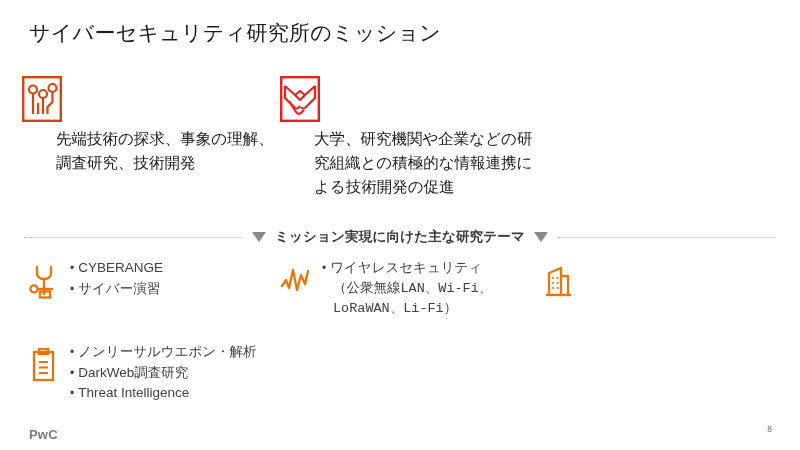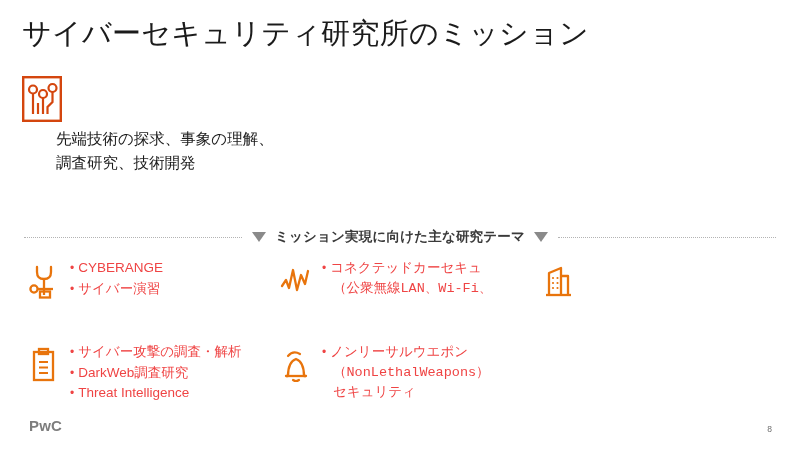--- a/index.html
+++ b/index.html
@@ -18,23 +18,23 @@
 
   .slide {
     position: relative;
     width: 800px;
     height: 450px;
   }
 
   
   .slide-title {
     position: absolute;
-    left: 22px;
+    left: 29px;
     top: 18px;
-    font-size: 29px;
+    font-size: 21px;
     line-height: 30px;
     letter-spacing: 0.3px;
     color: #1b1b1b;
     font-weight: 400;
     white-space: nowrap;
   }
 
   
   .mission-row {
     position: absolute;
@@ -123,43 +123,43 @@
   }
   .theme-icon svg { display: block; }
   .theme-list {
     margin: 0;
     padding: 0;
     list-style: none;
   }
   .theme-list li {
     font-size: 13.5px;
     line-height: 20.5px;
-    color: #ef4444;
+    color: #404040;
     text-indent: -11px;
     padding-left: 11px;
     white-space: pre-line;
   }
   .theme-list li::before {
     content: "\2022";
     margin-right: 4px;
     font-size: 12px;
   }
   .theme-list li.cont {
     text-indent: 0;
     padding-left: 11px;
     font-family: Liberation Mono, monospace;
   }
   .theme-list li.cont::before { content: ""; margin: 0; }
 
   
   .footer-logo {
     position: absolute;
     left: 29px;
-    bottom: 16px;
-    font-size: 15px;
+    bottom: 8px;
+    font-size: 13px;
     font-weight: bold;
     color: #7d7d7d;
     letter-spacing: 0.2px;
   }
   .footer-page {
     position: absolute;
     right: 28px;
     bottom: 16px;
     font-size: 8.5px;
     color: #6e6e6e;
@@ -184,20 +184,33 @@
           <path d="M11 17.5 L11 38" fill="none" stroke="#D4460E" stroke-width="2.2"></path>
           <path d="M21 22 L21 38" fill="none" stroke="#D4460E" stroke-width="2.2"></path>
           <path d="M30.5 16 L30.5 26 L25.5 31 L25.5 38" fill="none" stroke="#D4460E" stroke-width="2.2"></path>
           <path d="M16 38 L16 27" fill="none" stroke="#D4460E" stroke-width="2.2"></path>
         </svg>
       </span>
       <div class="mission-text">先端技術の探求、事象の理解、調査研究、技術開発</div>
     </div>
 
 
+    <div class="mission-col">
+      <span class="mission-icon">
+        <svg width="40" height="46" viewBox="0 0 40 46">
+          <rect x="1.2" y="1.2" width="37.6" height="43.6" fill="none" stroke="#E8231F" stroke-width="2.4"></rect>
+          <path d="M5 10 L15 19 L20 15 L25 19 L35 10" fill="none" stroke="#E8231F" stroke-width="2.2" stroke-linejoin="round"></path>
+          <path d="M5 10 L5 22 L14 31 Q17 34 19 31 L20 30" fill="none" stroke="#E8231F" stroke-width="2.2" stroke-linejoin="round"></path>
+          <path d="M35 10 L35 22 L26 31 Q23 34 21 31" fill="none" stroke="#E8231F" stroke-width="2.2" stroke-linejoin="round"></path>
+          <path d="M15 19 L20 24 L25 19" fill="none" stroke="#E8231F" stroke-width="2.2" stroke-linejoin="round"></path>
+          <path d="M9 25 L16 36 Q18 39 21 37 L24 34" fill="none" stroke="#E8231F" stroke-width="2.2" stroke-linejoin="round"></path>
+        </svg>
+      </span>
+      <div class="mission-text">大学、研究機関や企業などの研究組織との積極的な情報連携による技術開発の促進</div>
+    </div>
 
   </div>
 
   <div class="divider">
     <div class="dot-line"></div>
     <div class="divider-center">
       <span class="tri"></span>
       <span class="divider-label">ミッション実現に向けた主な研究テーマ</span>
       <span class="tri"></span>
     </div>
@@ -223,22 +236,23 @@
       </ul>
     </div>
 
     <div class="theme">
       <span class="theme-icon">
         <svg width="34" height="38" viewBox="0 0 34 38">
           <path d="M2 24 L6 18 L9 26 L13 8 L17 28 L21 13 L25 22 L28 9" fill="none" stroke="#E8740C" stroke-width="2.3" stroke-linejoin="round" stroke-linecap="round"></path>
         </svg>
       </span>
       <ul class="theme-list">
-        <li>コネクテッドカーセキュ</li>
+        <li>ワイヤレスセキュリティ</li>
         <li class="cont">（公衆無線LAN、Wi-Fi、</li>
+        <li class="cont">LoRaWAN、Li-Fi）</li>
       </ul>
     </div>
 
     <div class="theme">
       <span class="theme-icon">
         <svg width="34" height="38" viewBox="0 0 34 38">
           <path d="M7 33 L7 11 L19 6 L19 33" fill="none" stroke="#E8740C" stroke-width="2.3" stroke-linejoin="round"></path>
           <path d="M19 14 L26 14 L26 33" fill="none" stroke="#E8740C" stroke-width="2.3" stroke-linejoin="round"></path>
           <path d="M4 33 L29 33" fill="none" stroke="#E8740C" stroke-width="2.3"></path>
           <circle cx="11" cy="16" r="1.1" fill="#E8740C"></circle>
@@ -253,41 +267,26 @@
 
     <div class="theme">
       <span class="theme-icon">
         <svg width="34" height="38" viewBox="0 0 34 38">
           <rect x="6" y="6" width="19" height="28" fill="none" stroke="#E8740C" stroke-width="2.3"></rect>
           <rect x="11" y="3" width="9" height="5" fill="none" stroke="#E8740C" stroke-width="2.3"></rect>
           <path d="M11 16 L20 16 M11 21.5 L20 21.5 M11 27 L20 27" fill="none" stroke="#E8740C" stroke-width="2"></path>
         </svg>
       </span>
       <ul class="theme-list">
-        <li>サイバー攻撃の調査・解析</li>
+        <li>ノンリーサルウエポン・解析</li>
         <li>DarkWeb調査研究</li>
         <li>Threat Intelligence</li>
       </ul>
     </div>
 
-    <div class="theme">
-      <span class="theme-icon">
-        <svg width="34" height="38" viewBox="0 0 34 38">
-          <path d="M8 10 Q13 4 20 8" fill="none" stroke="#E8740C" stroke-width="2.2" stroke-linecap="round"></path>
-          <path d="M6 30 L8 30 Q8 16 16 13 Q24 16 24 30 L26 30" fill="none" stroke="#E8740C" stroke-width="2.3" stroke-linejoin="round" stroke-linecap="round"></path>
-          <path d="M6 30 L26 30" fill="none" stroke="#E8740C" stroke-width="2.3"></path>
-          <path d="M13 34 Q16 36 19 34" fill="none" stroke="#E8740C" stroke-width="2.2" stroke-linecap="round"></path>
-        </svg>
-      </span>
-      <ul class="theme-list">
-        <li>ノンリーサルウエポン</li>
-        <li class="cont">（NonLethalWeapons）</li>
-        <li class="cont">セキュリティ</li>
-      </ul>
-    </div>
 
 
   </div>
 
   <div class="footer-logo">PwC</div>
   <div class="footer-page">8</div>
 
 </div>
 
 </body></html>

